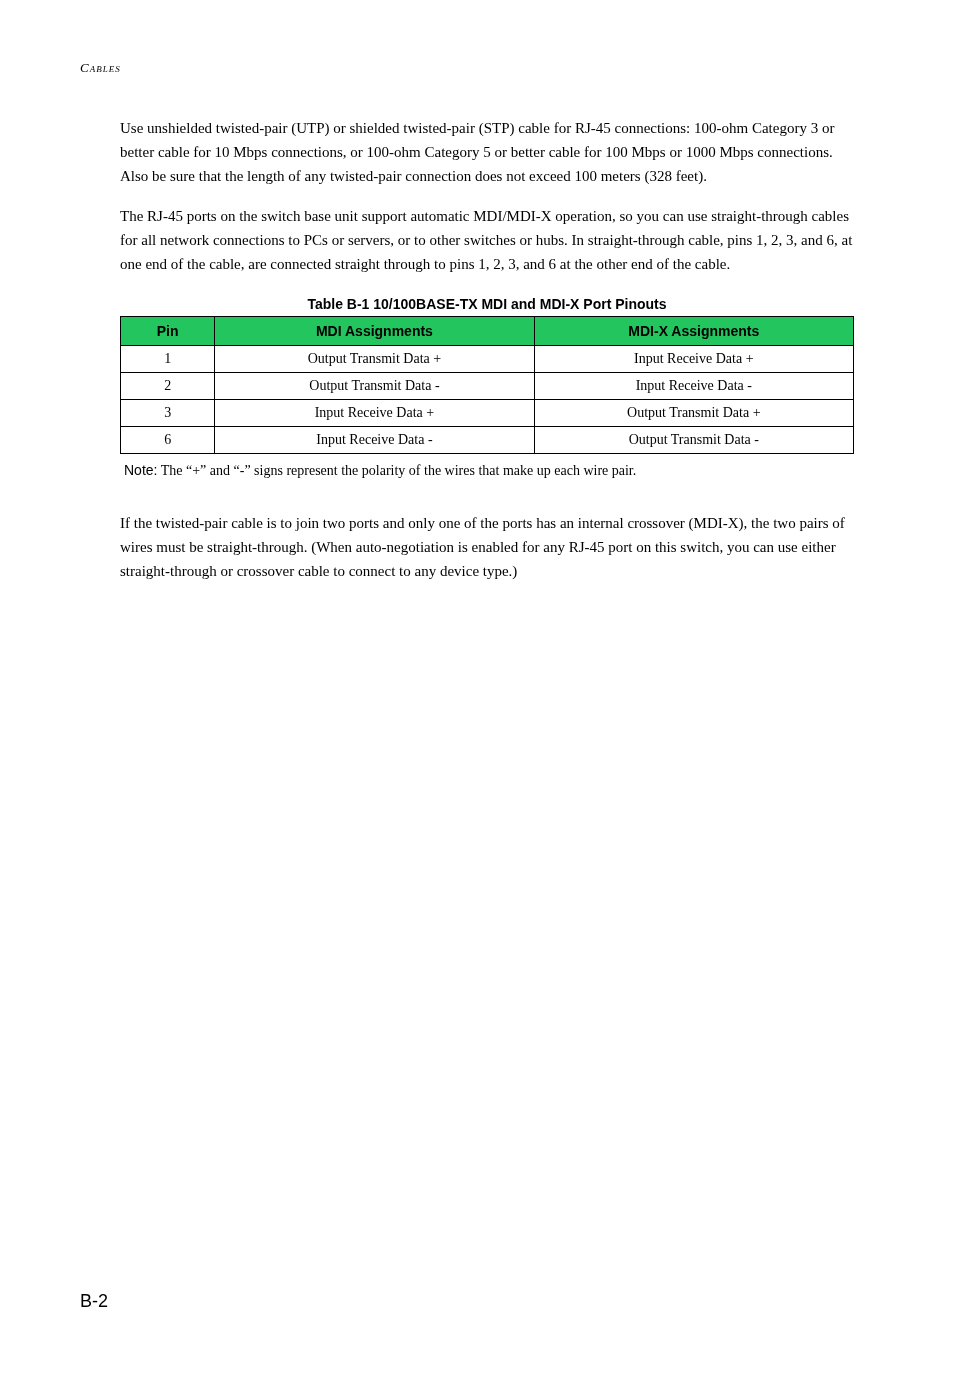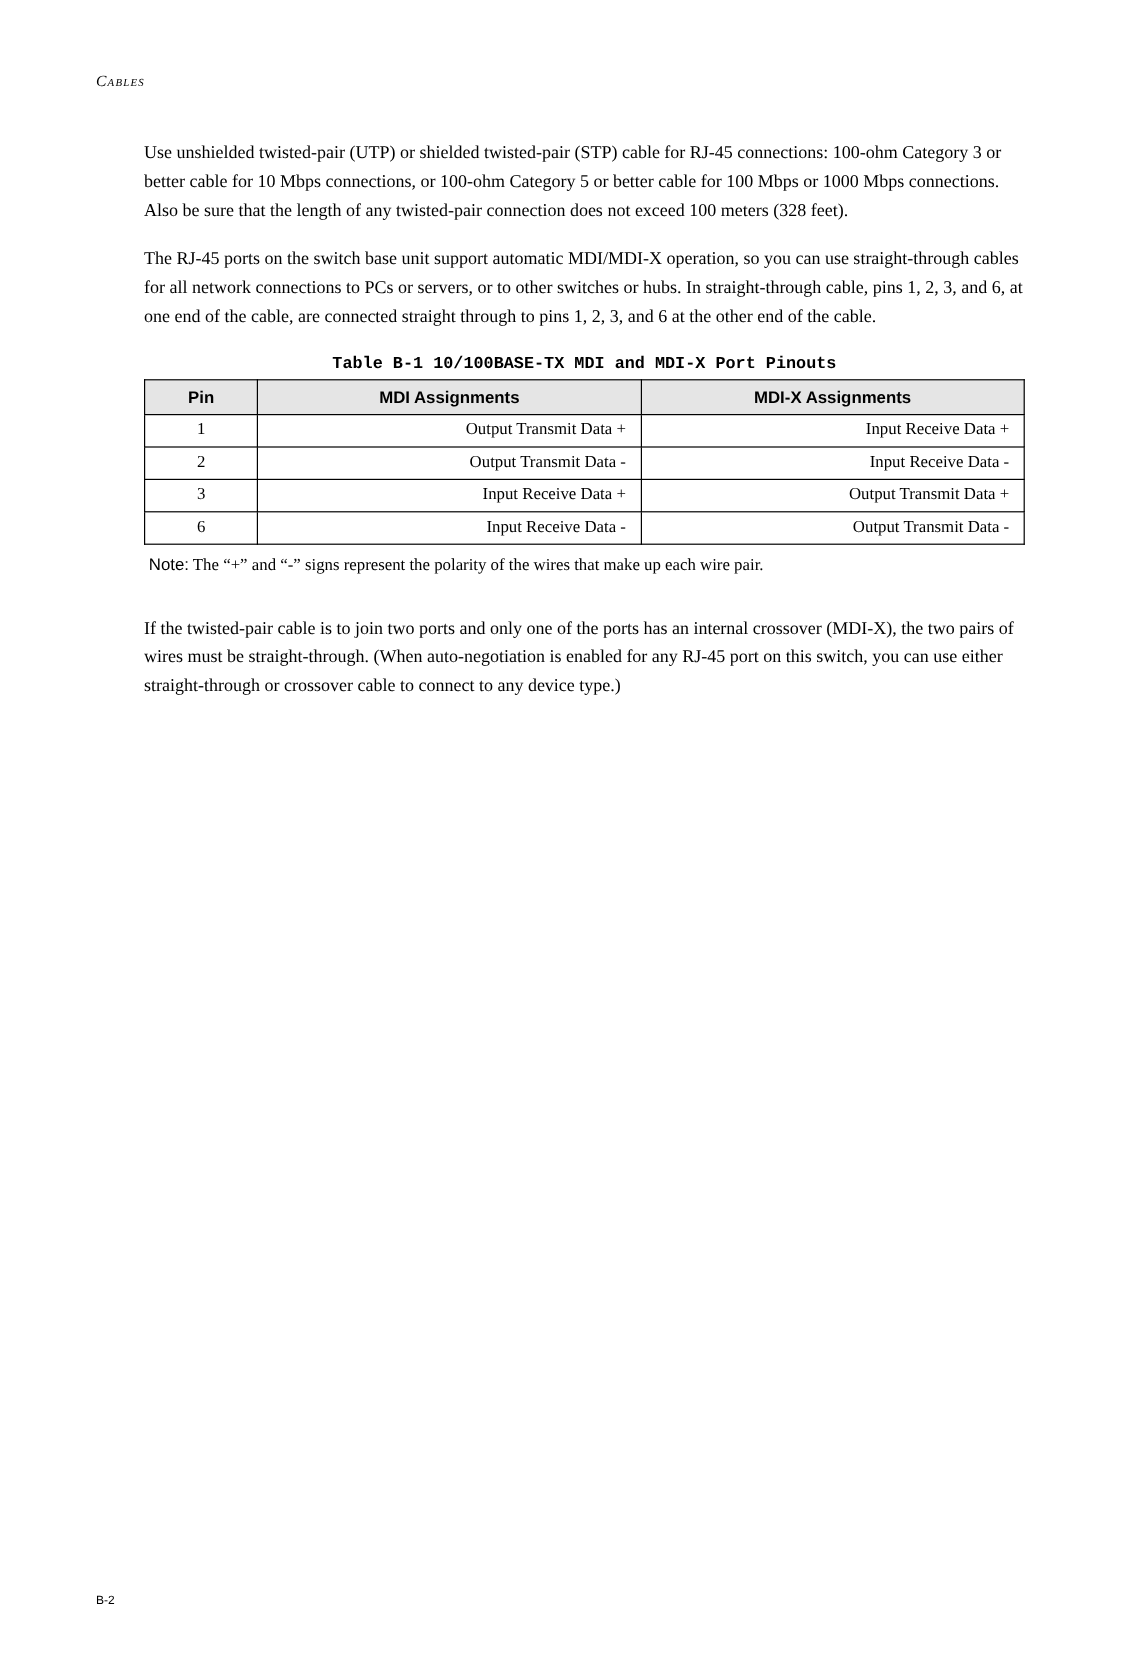--- a/index.html
+++ b/index.html
@@ -52,70 +52,70 @@
       line-height: 1.6;
       margin-bottom: 16px;
       font-size: 15px;
     }
 
     .table-container {
       margin: 20px 0 10px 0;
     }
 
     .table-caption {
-      font-family: Liberation Mono, monospace;
+      font-family: Liberation Sans, sans-serif;
       font-size: 14px;
       font-weight: bold;
       text-align: center;
       margin-bottom: 4px;
     }
 
     table {
       border-collapse: collapse;
       width: 100%;
       font-size: 14px;
     }
 
     table th {
       border: 1px solid #000;
       padding: 6px 12px;
       text-align: center;
       font-family: Arial, Helvetica, sans-serif;
       font-weight: bold;
-      background: #e5e5e5;
+      background: #22c55e;
     }
 
     table td {
       border: 1px solid #000;
       padding: 5px 12px;
-      text-align: right;
+      text-align: center;
     }
 
     table td:first-child {
       text-align: center;
     }
 
     .note-block {
       font-size: 14px;
       line-height: 1.5;
       margin-top: 6px;
       margin-left: 4px;
     }
 
     .note-label {
       font-weight: normal;
       font-family: Arial, Helvetica, sans-serif;
     }
 
     .page-footer {
       position: absolute;
-      bottom: 48px;
+      bottom: 76px;
       left: 80px;
       font-family: Arial, Helvetica, sans-serif;
-      font-size: 10px;
+      font-size: 18px;
     }
   </style>
 </head>
 <body>
 
 <div class="page-header">
   <span><span style="font-variant: small-caps; font-style: italic; font-size: 13px;">Cables</span></span>
 </div>
 
 <div>

